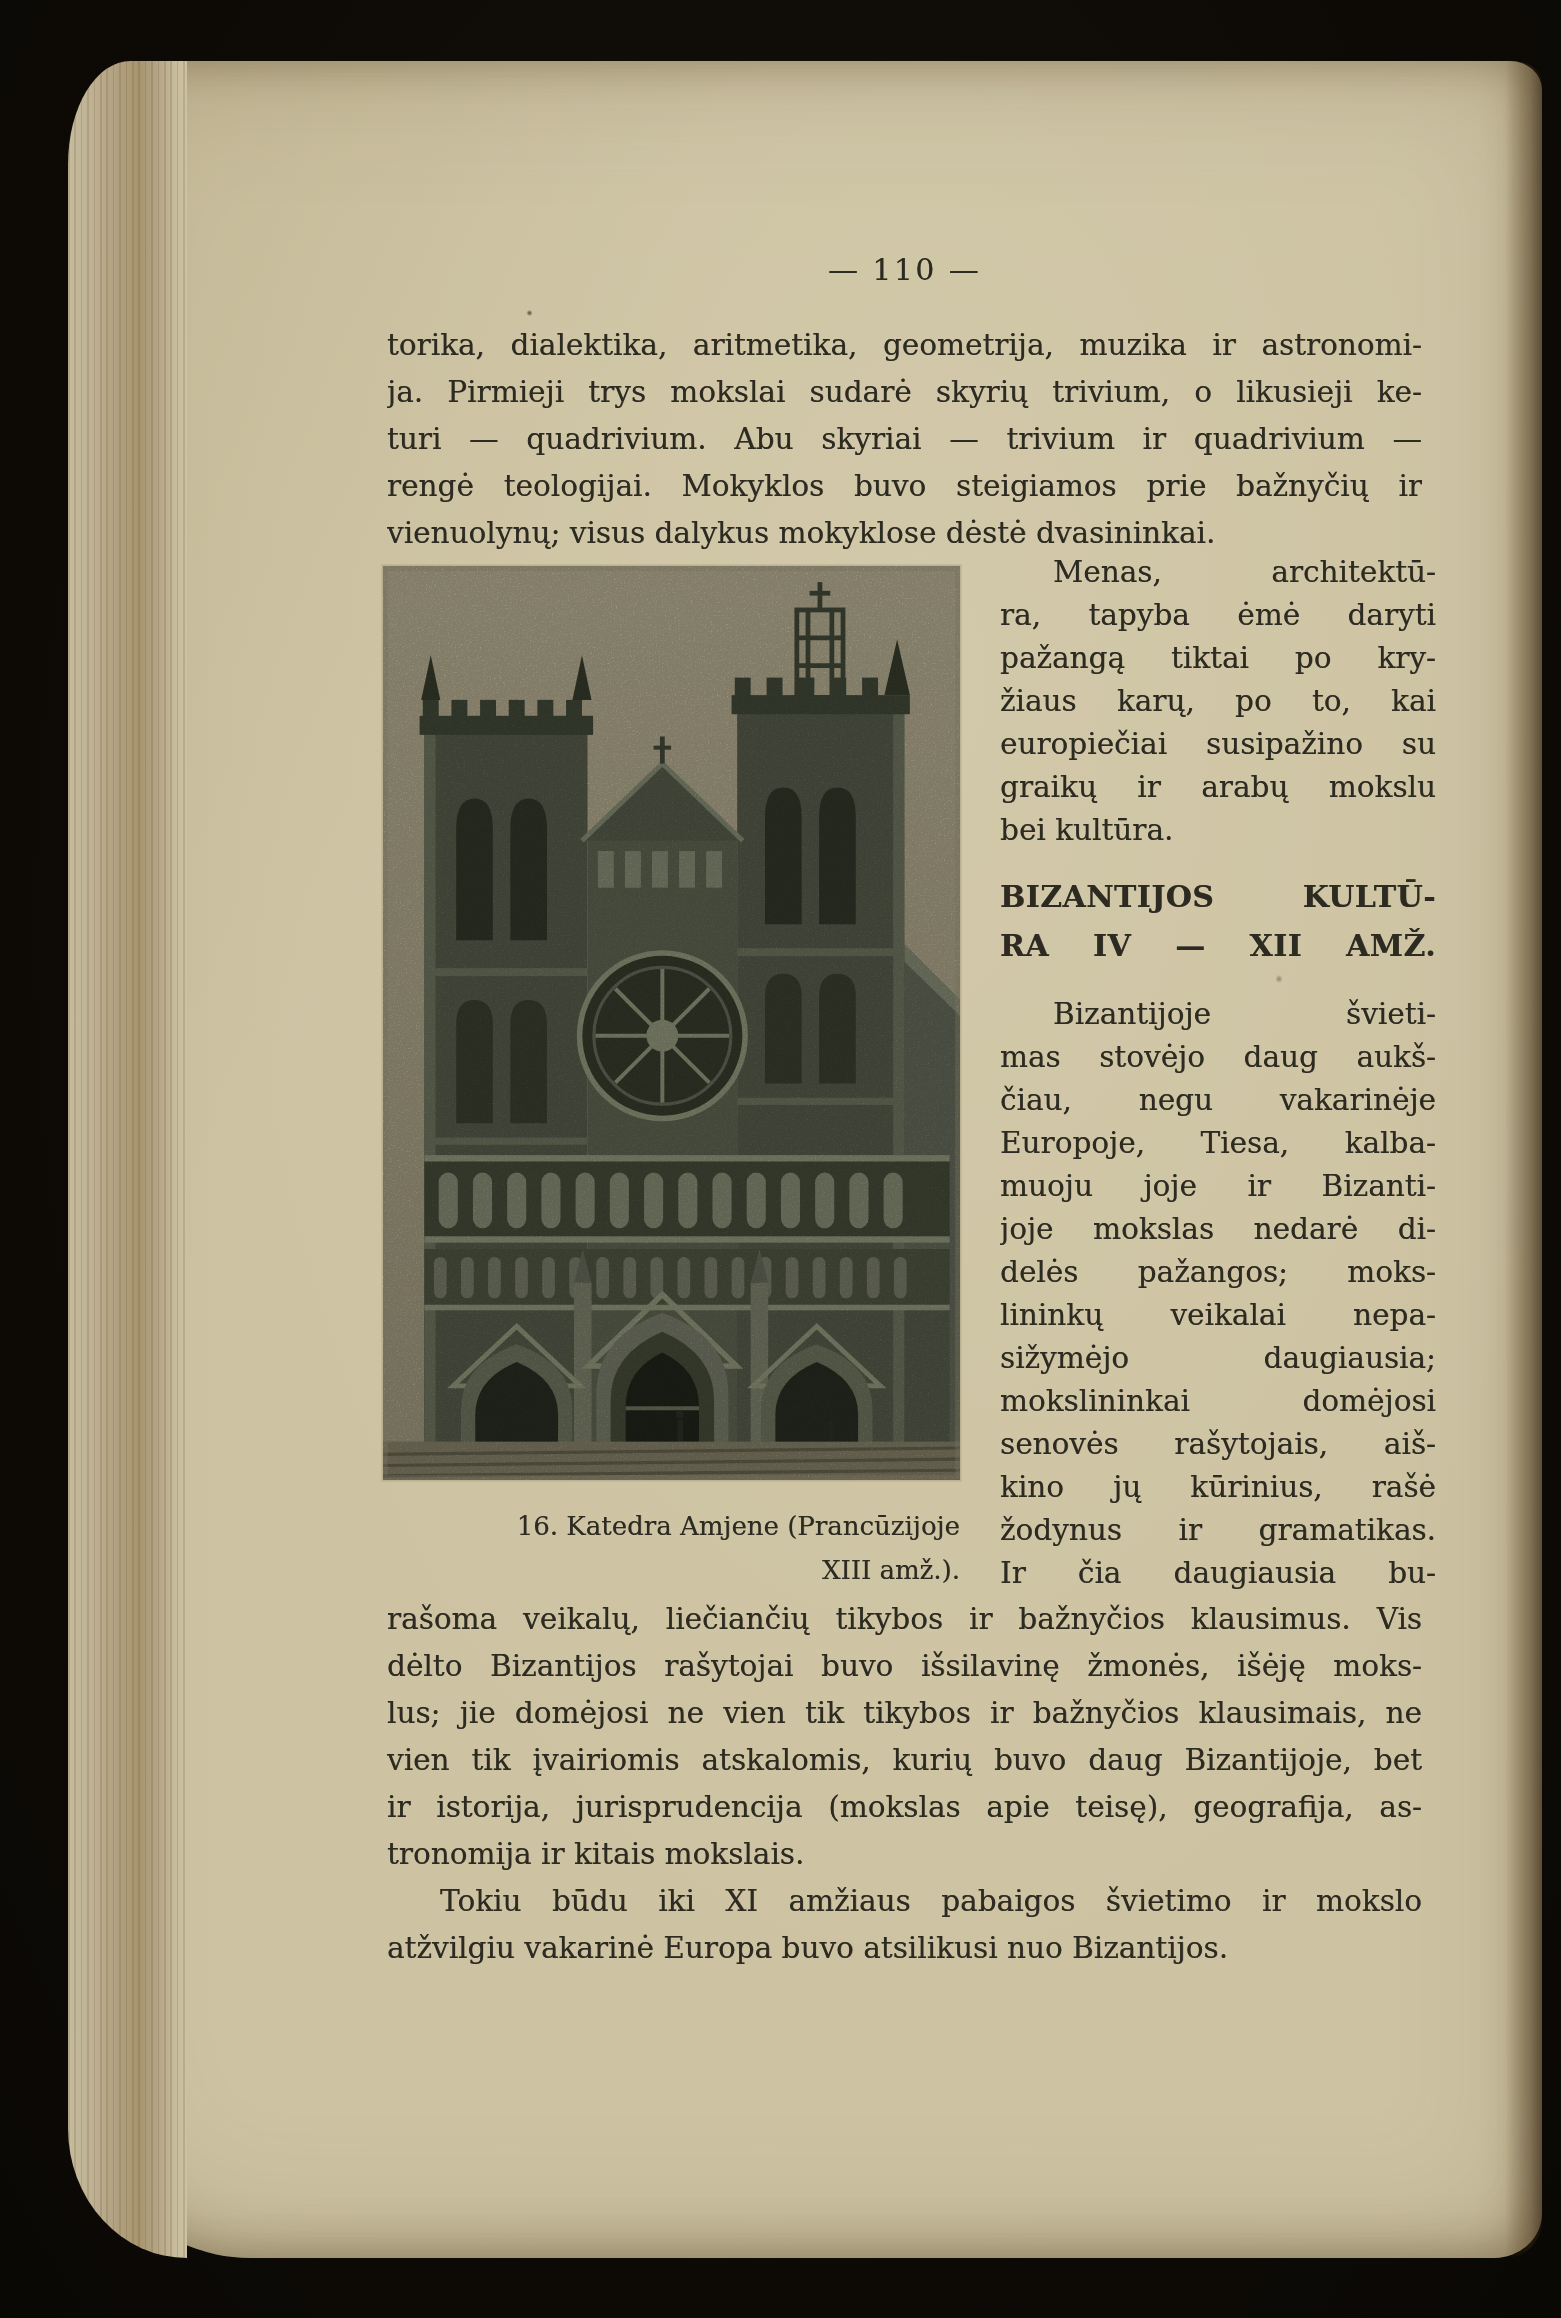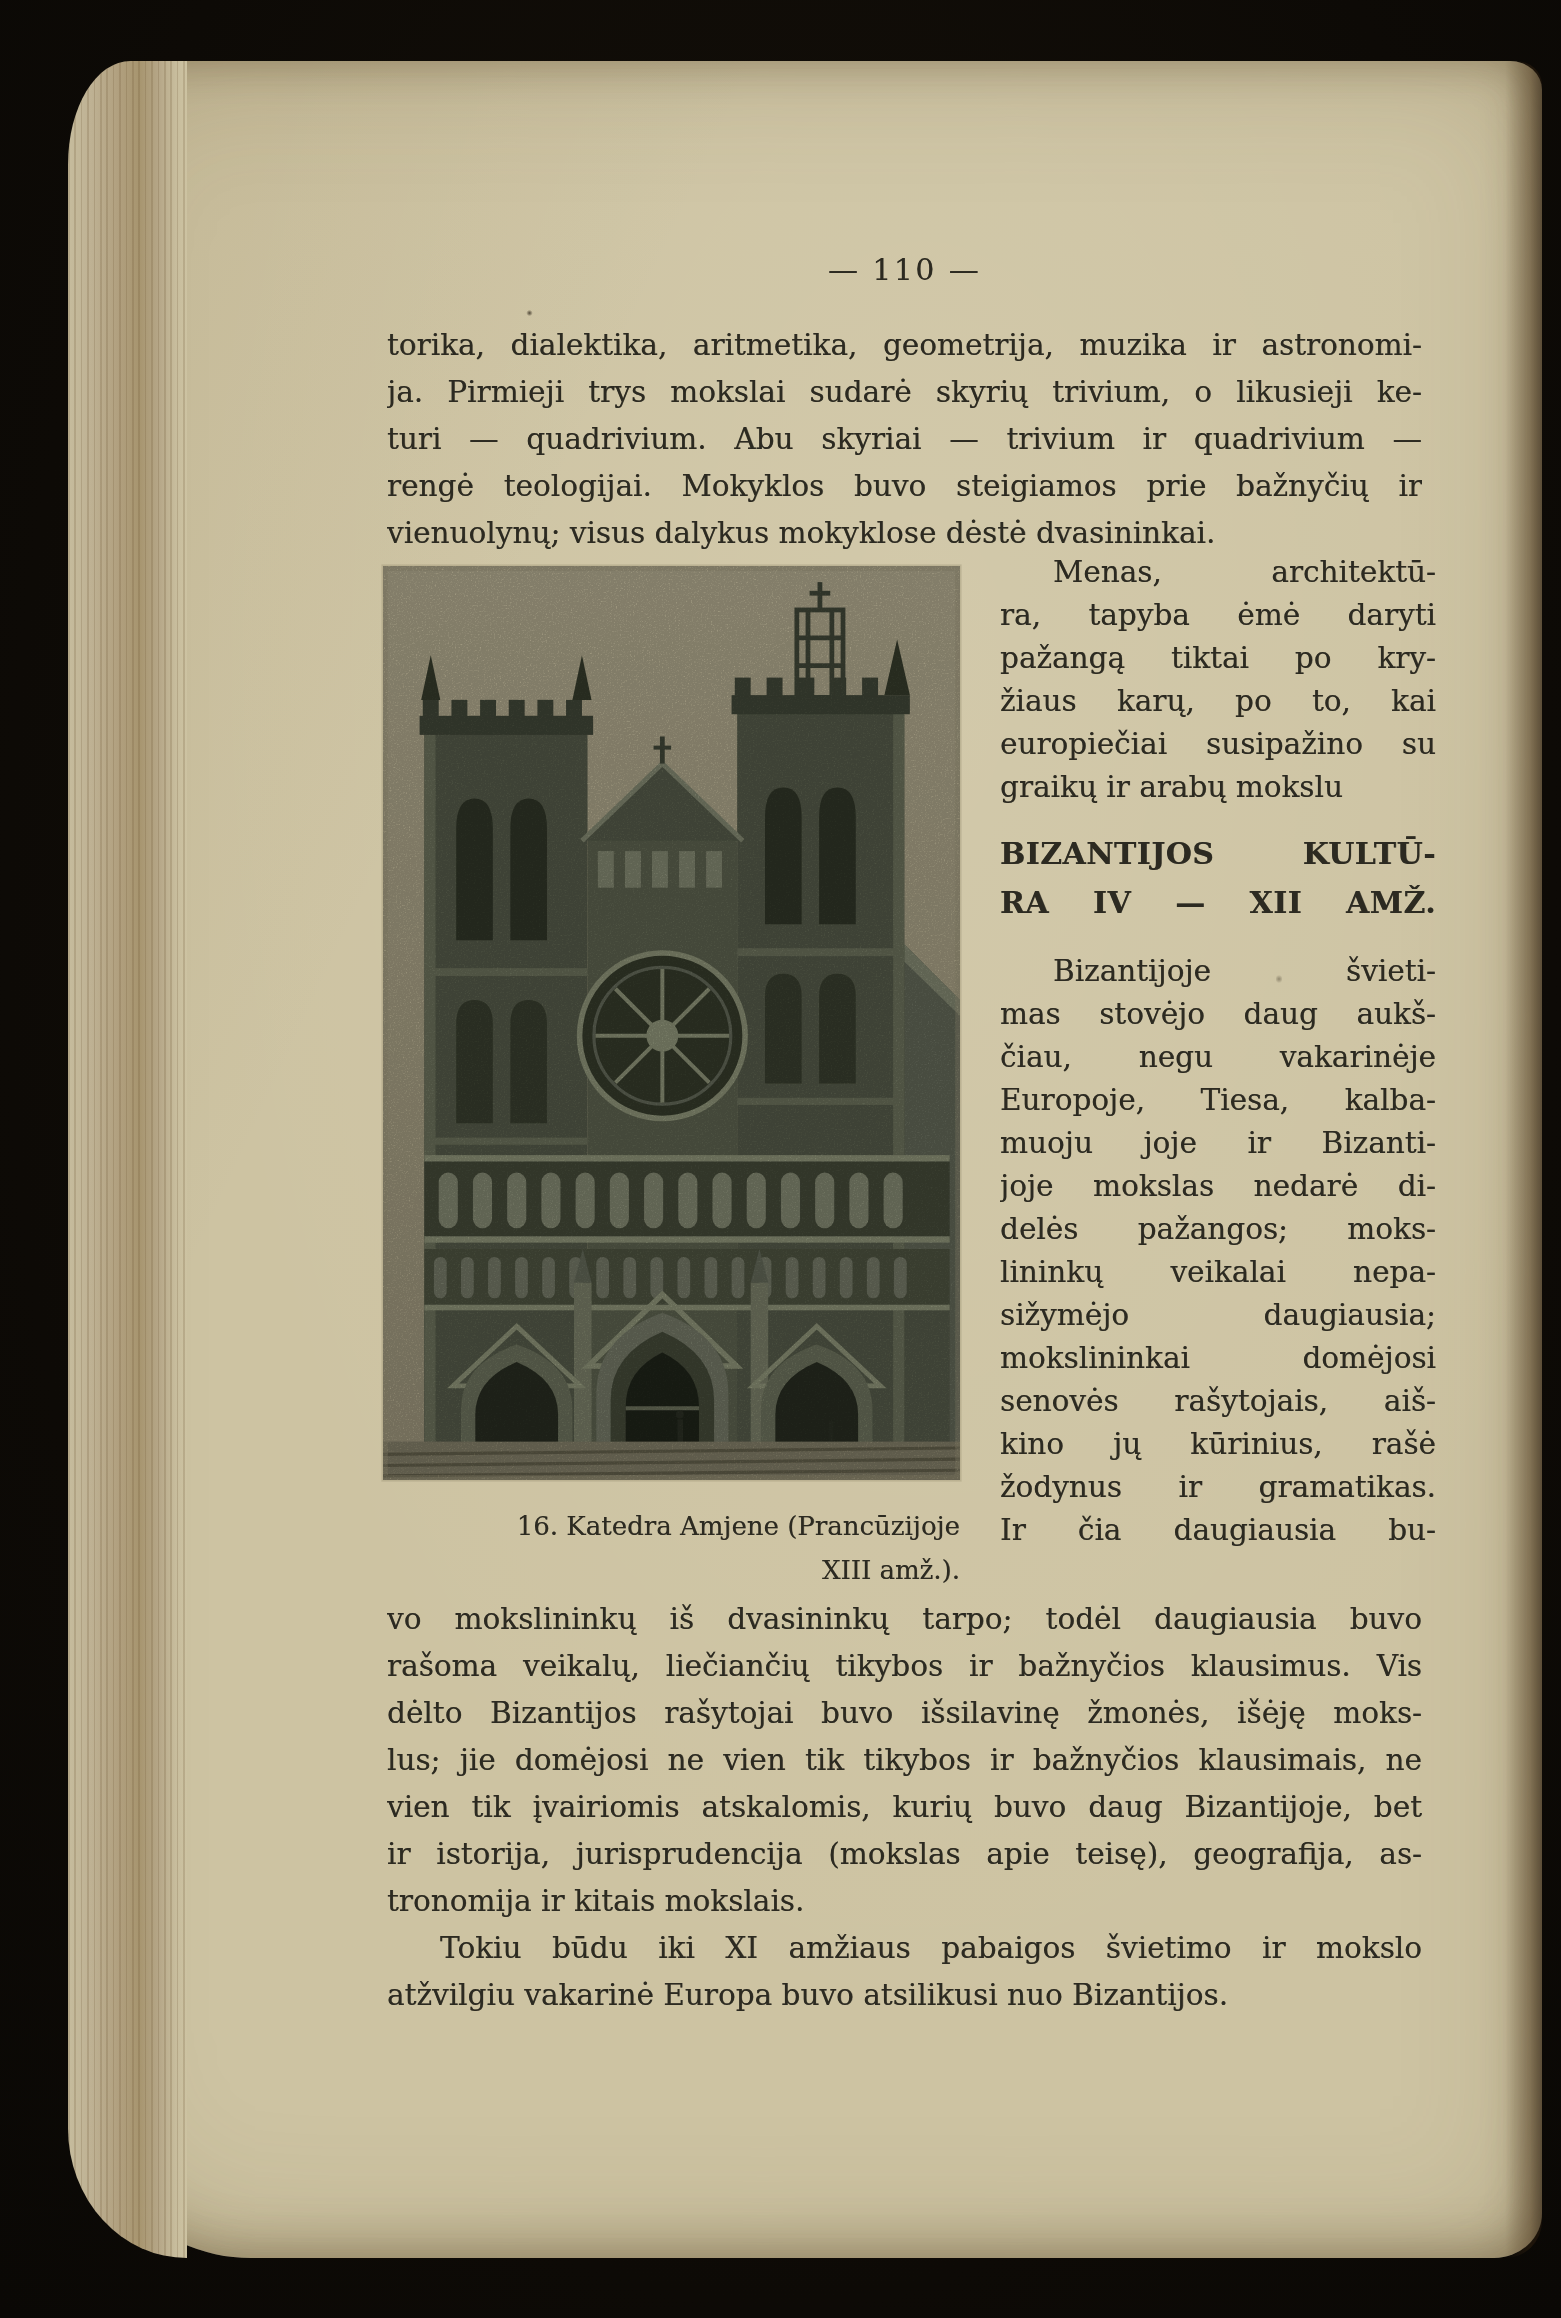--- a/index.html
+++ b/index.html
@@ -282,20 +282,21 @@
     </div>
 
     <div class="rcol">
       <div class="art txt col-lines just last-left indent">
           <div class="tline">Menas, architektū-</div>
           <div class="tline">ra, tapyba ėmė daryti</div>
           <div class="tline">pažangą tiktai po kry-</div>
           <div class="tline">žiaus karų, po to, kai</div>
           <div class="tline">europiečiai susipažino su</div>
           <div class="tline">graikų ir arabų mokslu</div>
+          <div class="tline">bei kultūra.</div>
         </div>
       <div class="colheading txt">
           <div class="tline">BIZANTIJOS KULTŪ-</div>
           <div class="tline">RA IV — XII AMŽ.</div>
         </div>
       <div class="byz txt col-lines just indent">
           <div class="tline">Bizantijoje švieti-</div>
           <div class="tline">mas stovėjo daug aukš-</div>
           <div class="tline">čiau, negu vakarinėje</div>
           <div class="tline">Europoje, Tiesa, kalba-</div>
@@ -307,21 +308,20 @@
           <div class="tline">mokslininkai domėjosi</div>
           <div class="tline">senovės rašytojais, aiš-</div>
           <div class="tline">kino jų kūrinius, rašė</div>
           <div class="tline">žodynus ir gramatikas.</div>
           <div class="tline">Ir čia daugiausia bu-</div>
         </div>
     </div>
 
     <div class="bottom">
       <div class="txt body-lines just last-left">
-          <div class="tline">vo mokslininkų iš dvasininkų tarpo; todėl daugiausia buvo</div>
           <div class="tline">rašoma veikalų, liečiančių tikybos ir bažnyčios klausimus. Vis</div>
           <div class="tline">dėlto Bizantijos rašytojai buvo išsilavinę žmonės, išėję moks-</div>
           <div class="tline">lus; jie domėjosi ne vien tik tikybos ir bažnyčios klausimais, ne</div>
           <div class="tline">vien tik įvairiomis atskalomis, kurių buvo daug Bizantijoje, bet</div>
           <div class="tline">ir istorija, jurisprudencija (mokslas apie teisę), geografija, as-</div>
           <div class="tline">tronomija ir kitais mokslais.</div>
         </div>
       <div class="txt body-lines just last-left indent">
           <div class="tline">Tokiu būdu iki XI amžiaus pabaigos švietimo ir mokslo</div>
           <div class="tline">atžvilgiu vakarinė Europa buvo atsilikusi nuo Bizantijos.</div>

